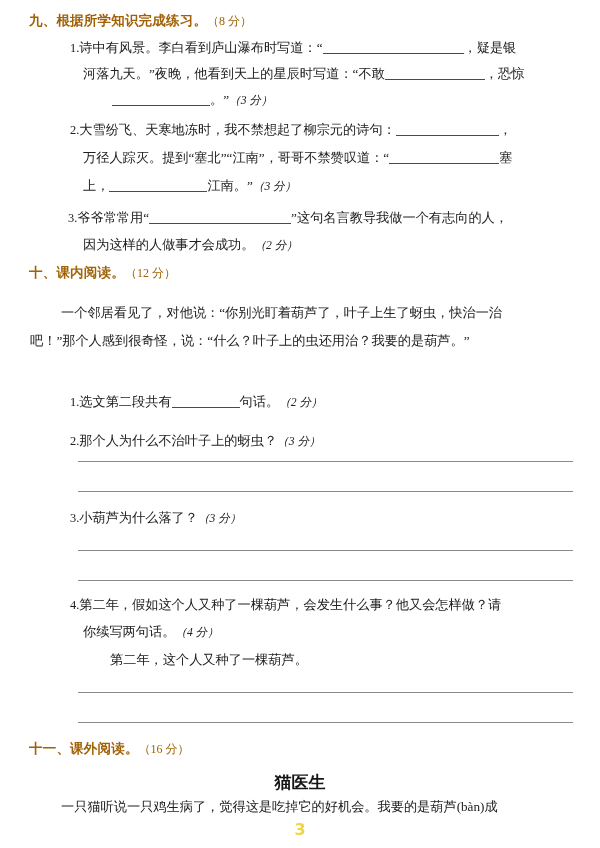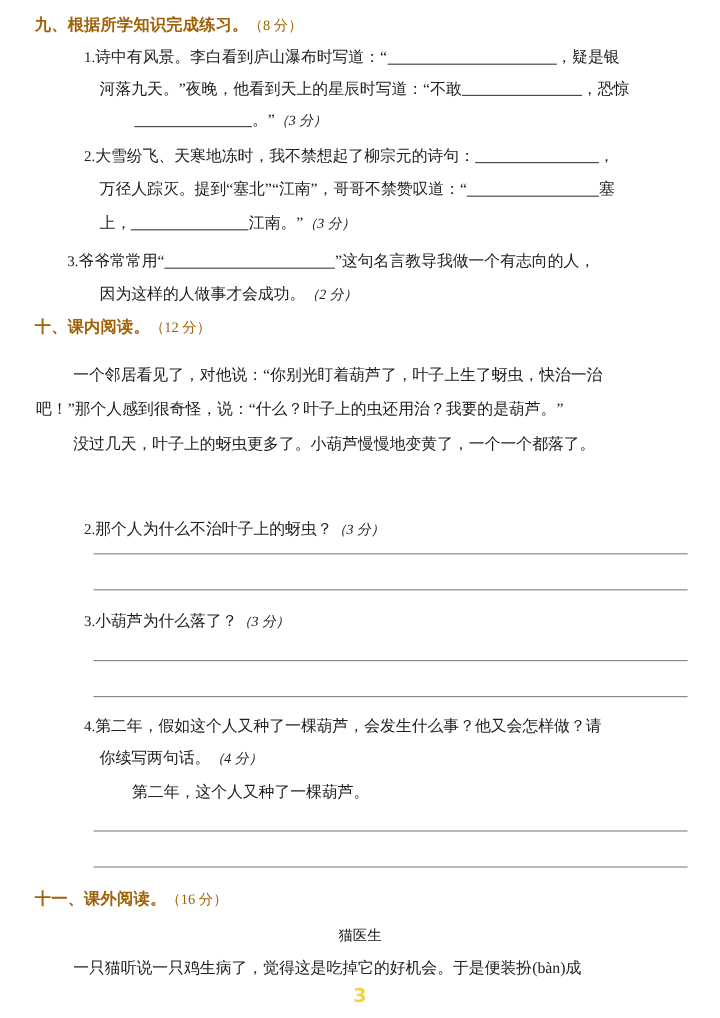--- a/index.html
+++ b/index.html
@@ -77,22 +77,22 @@
     border-top: 1.15px solid #8a8a8a;
   }
 
   
   .story-title {
     position: absolute;
     left: 0;
     width: 600px;
     text-align: center;
     font-family: "DejaVu Sans", "Liberation Sans", sans-serif;
-    font-weight: normal;
-    font-size: 12px;
+    font-weight: bold;
+    font-size: 17px;
     color: #141414;
   }
 
   
   .page-number {
     position: absolute;
     left: 0;
     width: 600px;
     text-align: center;
     font-family: "DejaVu Sans", "Liberation Sans", sans-serif;
@@ -126,37 +126,39 @@
   </div>
 
   <div class="tline" style="top:150px; left:83px;">
     <span>万径人踪灭。提到“塞北”“江南”，哥哥不禁赞叹道：“</span><span class="blank" style="width:110px;"></span><span>塞</span>
   </div>
 
   <div class="tline" style="top:178px; left:83px;">
     <span>上，</span><span class="blank" style="width:98px;"></span><span>江南。”</span><span class="pts">（3 分）</span>
   </div>
 
-  <div class="tline" style="top:210px; left:56px;">
+  <div class="tline" style="top:210px; left:68px;">
     <span class="numlbl">3.</span><span>爷爷常常用“</span><span class="blank" style="width:142px;"></span><span>”这句名言教导我做一个有志向的人，</span>
   </div>
 
   <div class="tline" style="top:238px; left:83px;">
     <span>因为这样的人做事才会成功。</span><span class="pts">（2 分）</span>
   </div>
 
   <div class="section-head" style="top:264px;">
     <span>十、课内阅读。</span><span class="pts">（12 分）</span>
   </div>
 
   <div class="tline" style="top:334px; left:30px;">吧！”那个人感到很奇怪，说：“什么？叶子上的虫还用治？我要的是葫芦。”</div>
   <div class="tline" style="top:306px; left:61px;">一个邻居看见了，对他说：“你别光盯着葫芦了，叶子上生了蚜虫，快治一治</div>
 
-  <div class="tline" style="top:363px; left:61px;">没过几天，叶子上的蚜虫更多了。小葫芦慢慢地变黄了，一个一个都落了。</div>
 
+  <div class="tline" style="top:394px; left:70px;">
+    <span class="numlbl">1.</span><span>选文第二段共有</span><span class="blank" style="width:68px;"></span><span>句话。</span><span class="pts">（2 分）</span>
+  </div>
 
   <div class="tline" style="top:422px; left:70px;margin-top:12px;">
     <span class="numlbl">2.</span><span>那个人为什么不治叶子上的蚜虫？</span><span class="pts">（3 分）</span>
   </div>
   <div class="rule" style="top:461px;"></div>
   <div class="rule" style="top:491px;"></div>
 
   <div class="tline" style="top:511px; left:70px;">
     <span class="numlbl">3.</span><span>小葫芦为什么落了？</span><span class="pts">（3 分）</span>
   </div>
@@ -172,17 +174,17 @@
   <div class="tline" style="top:653px; left:110px;">第二年，这个人又种了一棵葫芦。</div>
   <div class="rule" style="top:692px;"></div>
   <div class="rule" style="top:722px;"></div>
 
   <div class="section-head" style="top:740px;">
     <span>十一、课外阅读。</span><span class="pts">（16 分）</span>
   </div>
 
   <div class="story-title" style="top:771px;">猫医生</div>
 
-  <div class="tline" style="top:800px; left:61px;">一只猫听说一只鸡生病了，觉得这是吃掉它的好机会。于是便装扮(bàn)成</div>
+  <div class="tline" style="top:800px; left:61px;">一只猫听说一只鸡生病了，觉得这是吃掉它的好机会。我要的是葫芦(bàn)成</div>
 
   <div class="page-number" style="top:820px; color:#F2D53C;">3</div>
 
 </div>
 
 </body></html>

